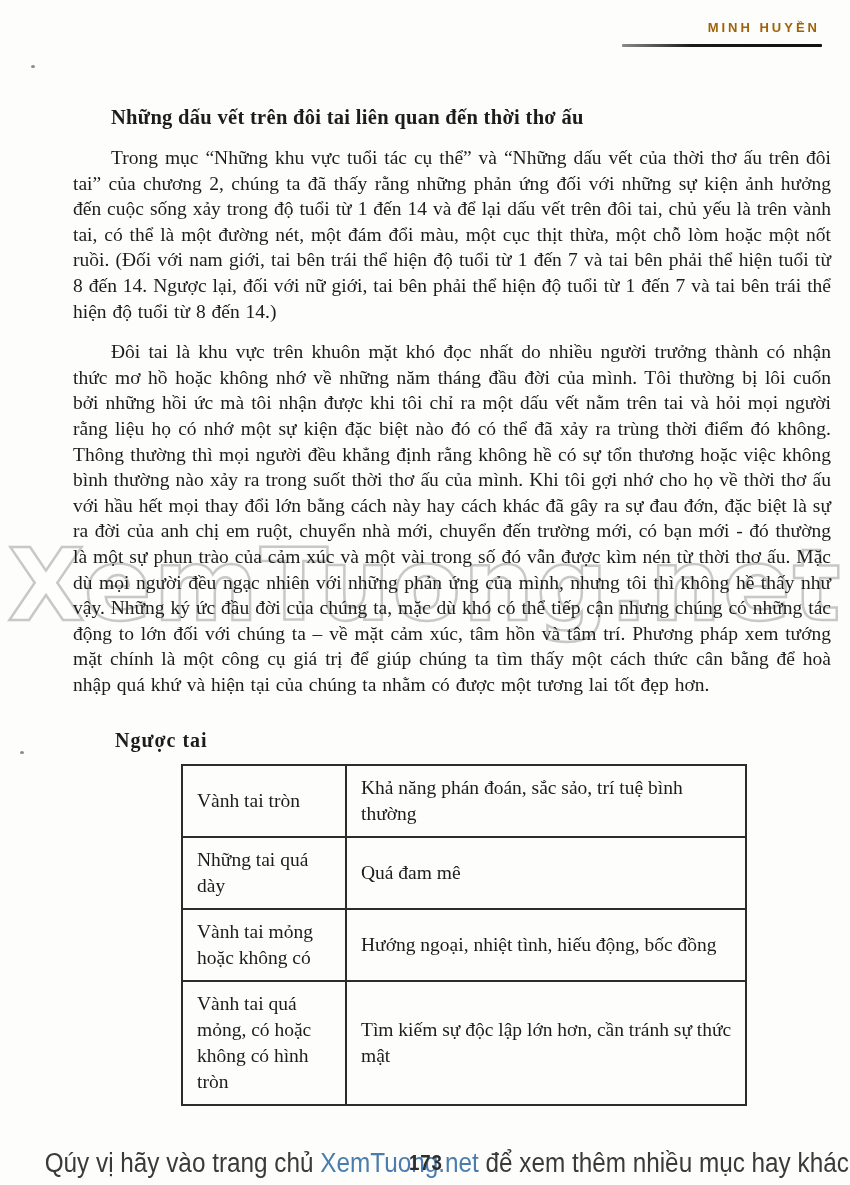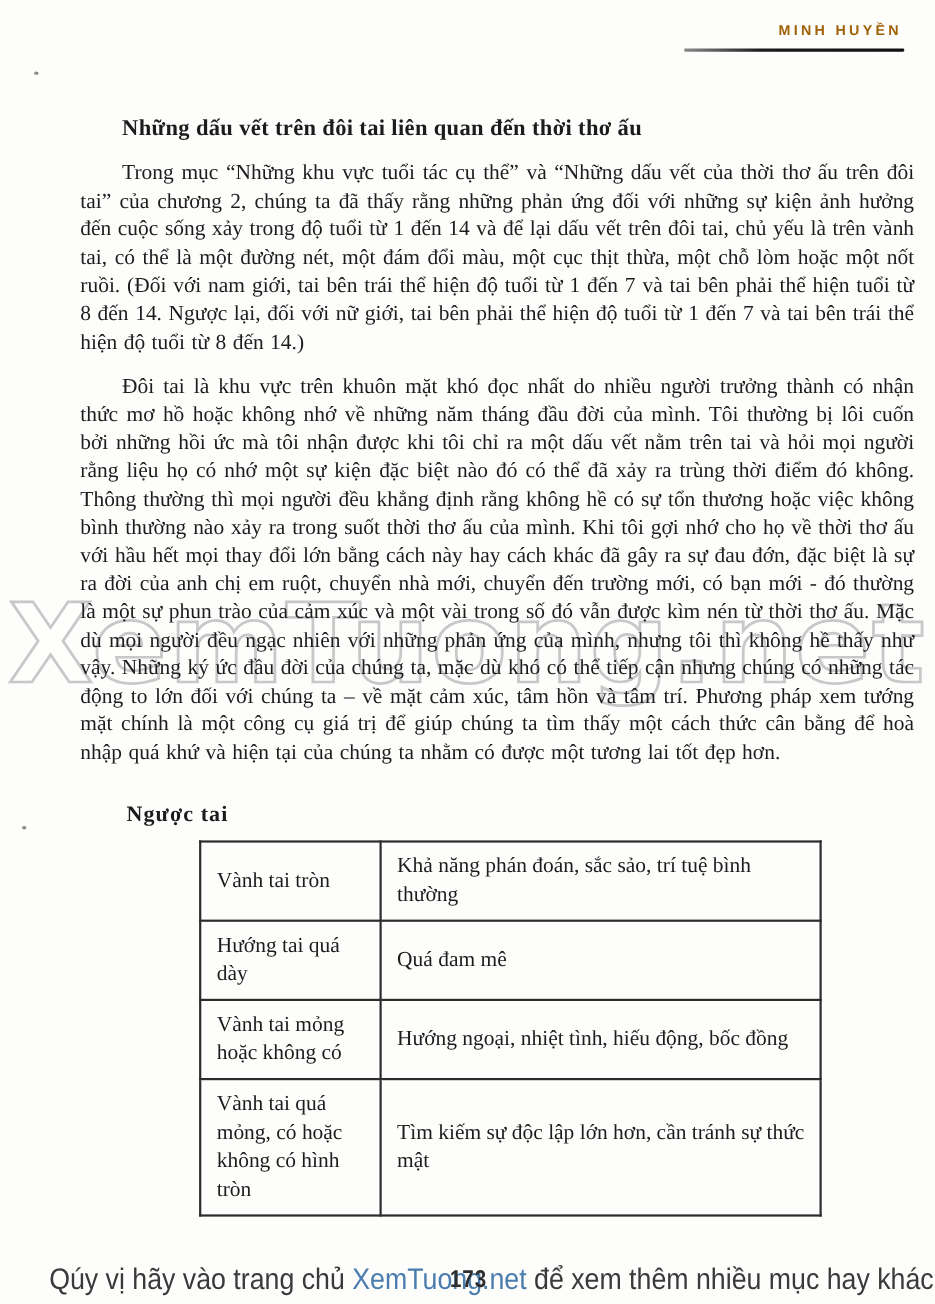--- a/index.html
+++ b/index.html
@@ -122,21 +122,21 @@
 
     <h2 class="table-heading">Ngược tai</h2>
 
     <table class="ear-table">
       <tbody>
         <tr>
           <td class="label-cell">Vành tai tròn</td>
           <td class="meaning-cell">Khả năng phán đoán, sắc sảo, trí tuệ bình thường</td>
         </tr>
         <tr>
-          <td class="label-cell">Hướng tai quá dày</td>
+          <td class="label-cell">Những tai quá dày</td>
           <td class="meaning-cell">Quá đam mê</td>
         </tr>
         <tr>
           <td class="label-cell">Vành tai mỏng hoặc không có</td>
           <td class="meaning-cell">Hướng ngoại, nhiệt tình, hiếu động, bốc đồng</td>
         </tr>
         <tr>
           <td class="label-cell">Vành tai quá mỏng, có hoặc không có hình tròn</td>
           <td class="meaning-cell">Tìm kiếm sự độc lập lớn hơn, cần tránh sự thức mật</td>
         </tr>

